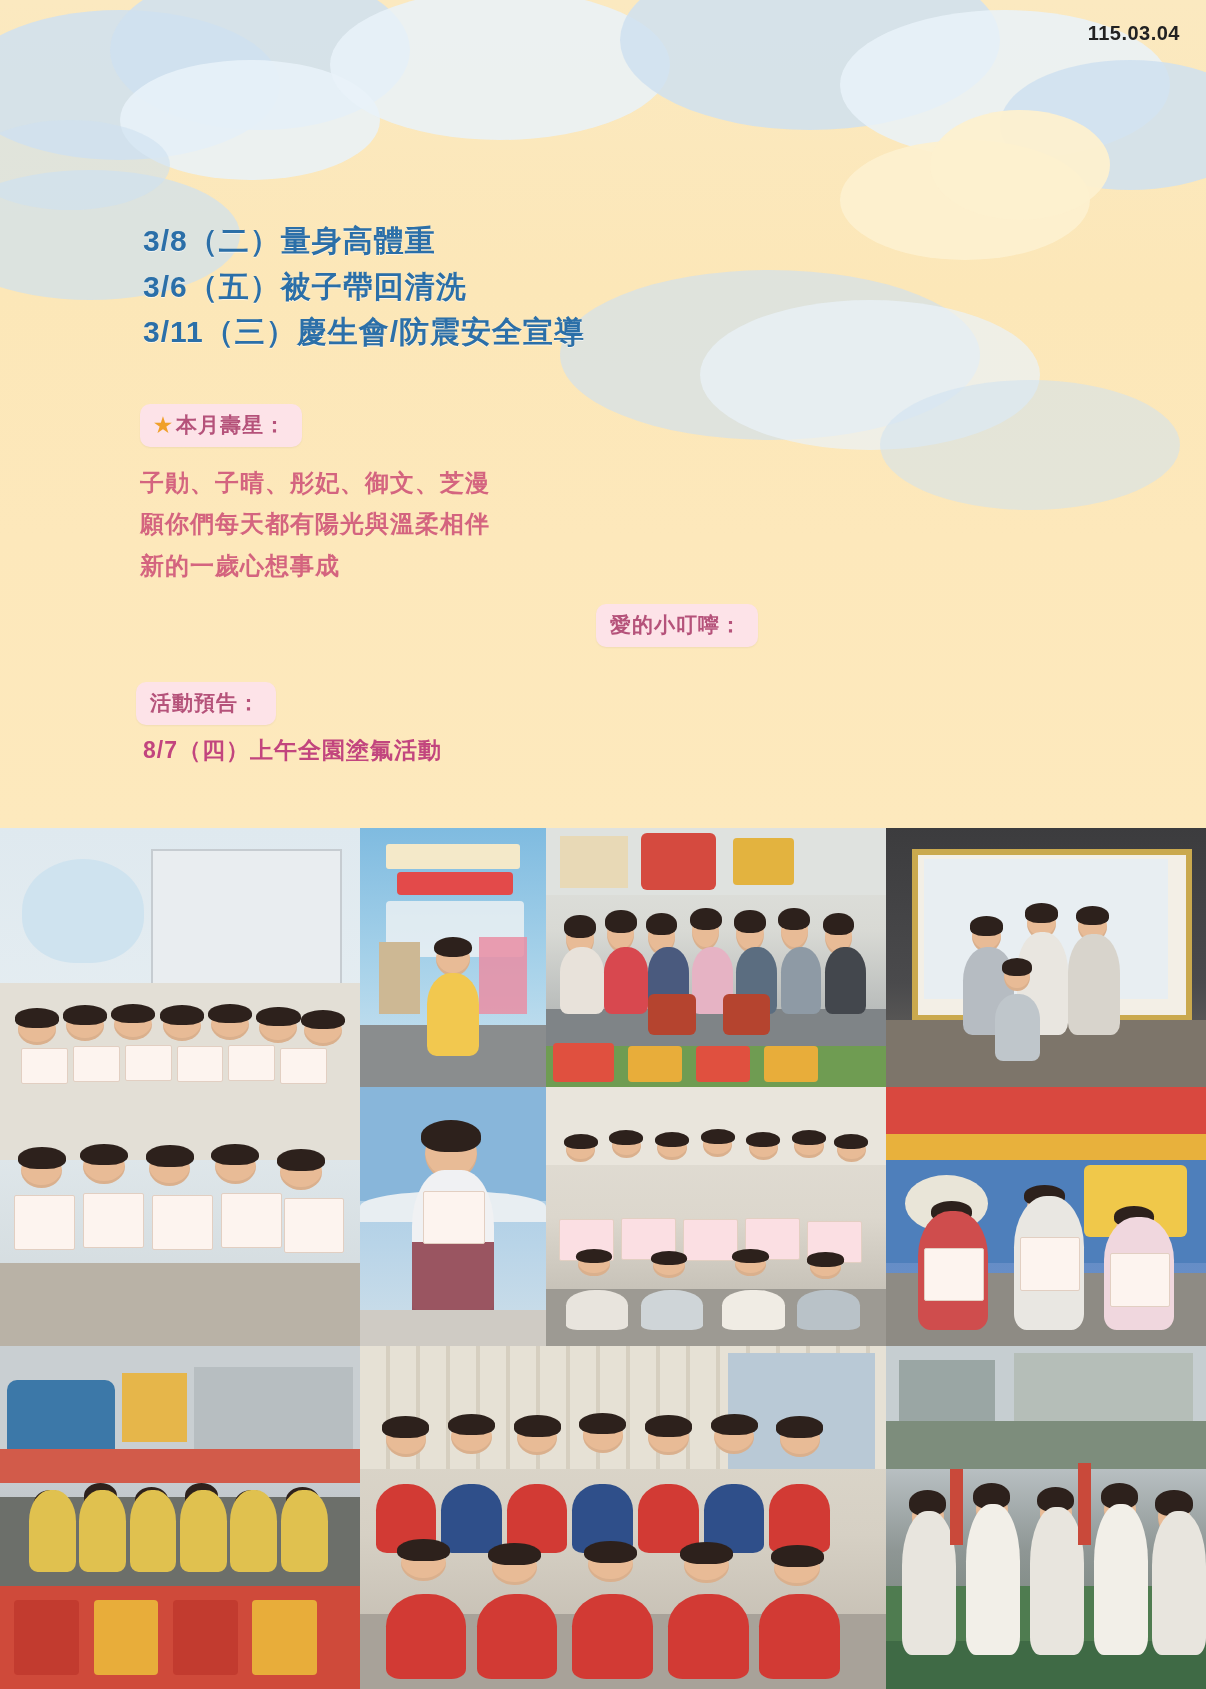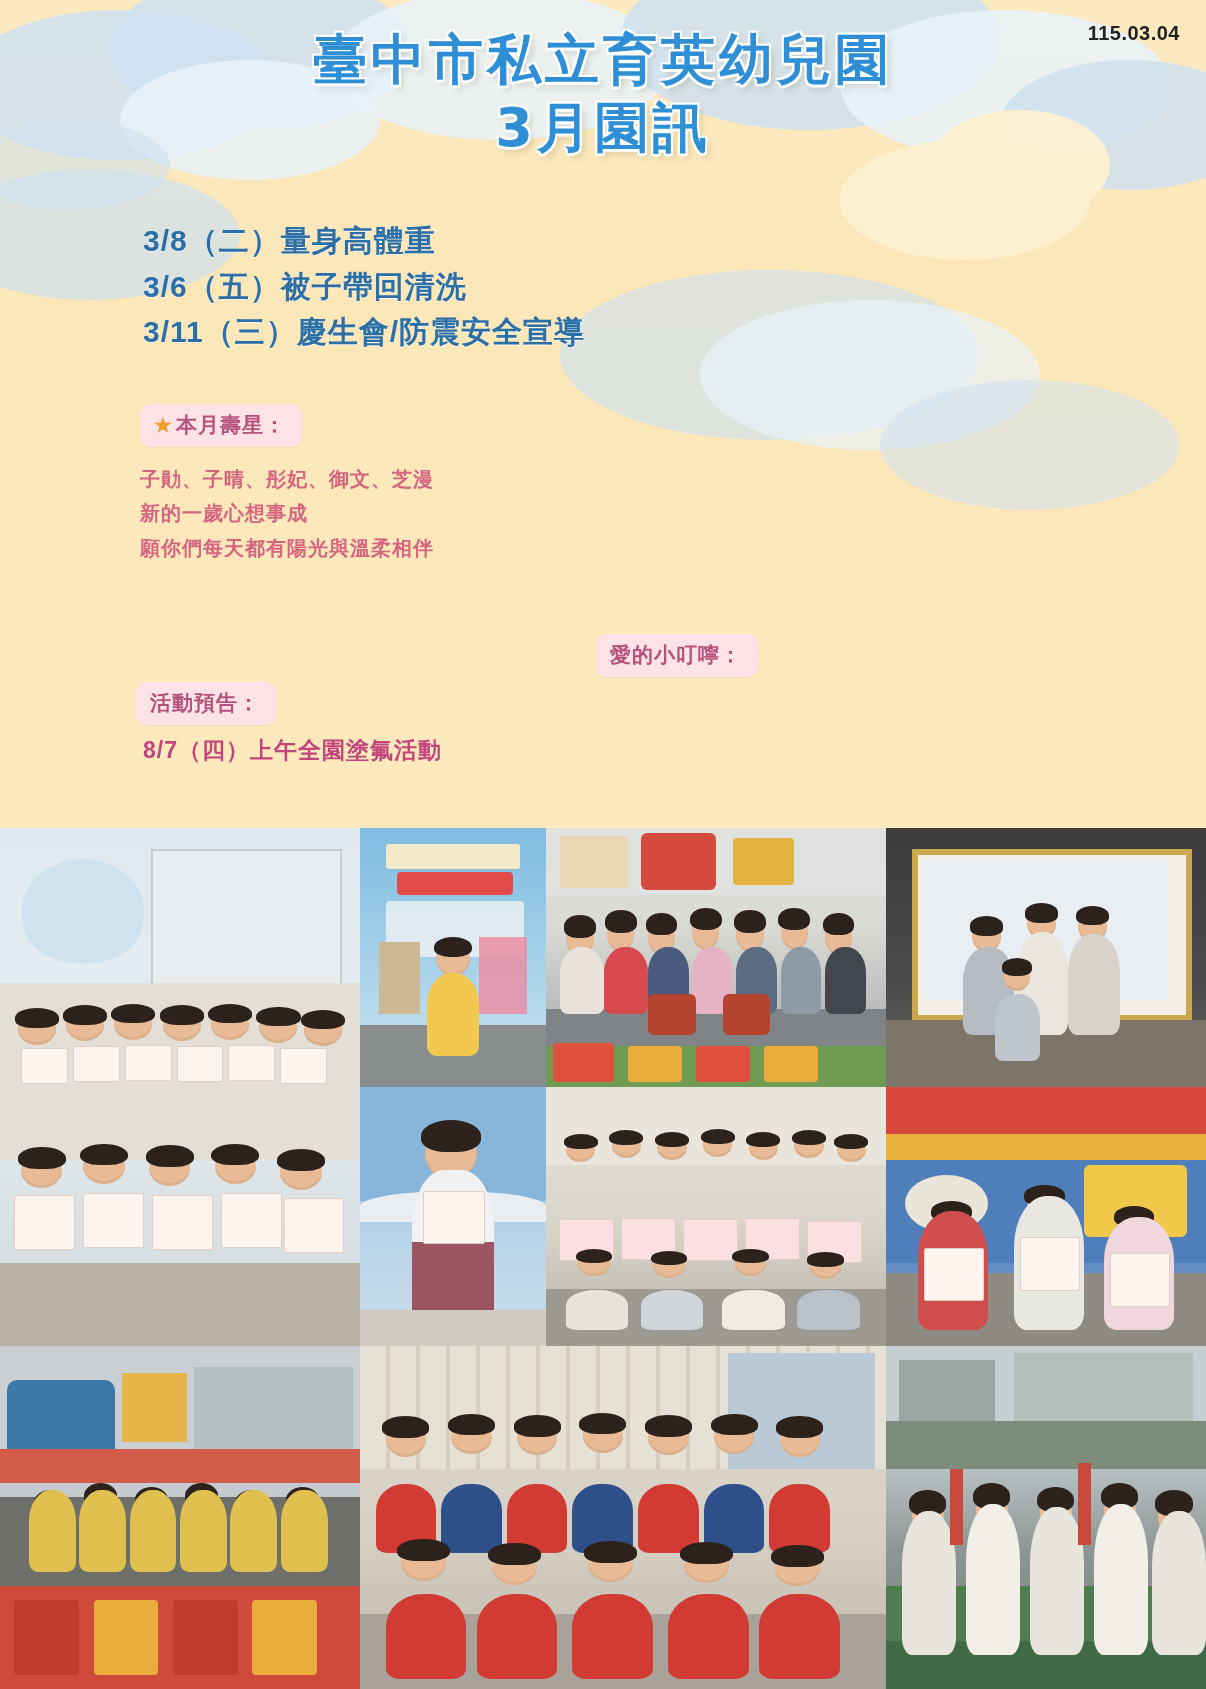--- a/index.html
+++ b/index.html
@@ -109,30 +109,30 @@
     left: 140px;
     z-index: 5;
   }
   .birthday-body {
     position: absolute;
     top: 462px;
     left: 140px;
     z-index: 5;
   }
   .birthday-body .line {
-    font-size: 20px;
+    font-size: 24px;
     line-height: 1.72;
     color: #d4647f;
     font-weight: bold;
     letter-spacing: 1px;
   }
 
   .notice-tag {
     position: absolute;
-    top: 634px;
+    top: 604px;
     left: 596px;
     z-index: 5;
   }
   .notice-body {
     position: absolute;
     top: 697px;
     left: 598px;
     z-index: 5;
   }
   .notice-body .line {
@@ -256,41 +256,37 @@
 
       <div class="cloud" style="left:-60px;  top:170px; width:300px; height:130px; opacity:.7;"></div>
       <div class="cloud" style="left:560px;  top:270px; width:420px; height:170px; opacity:.65;"></div>
       <div class="cloud white" style="left:700px; top:300px; width:340px; height:150px; opacity:.7;"></div>
       <div class="cloud" style="left:880px;  top:380px; width:300px; height:130px; opacity:.55;"></div>
       <div class="cloud" style="left:-30px;  top:120px; width:200px; height:90px;  opacity:.6;"></div>
     </div>
 
     <div class="date-stamp">115.03.04</div>
 
-    <div class="title-block">
-      <div class="title-line">臺中市私立育英幼兒園</div>
-      <div class="title-line">3月園訊</div>
-    </div>
 
     <div class="event-list">
       <div class="event-item">3/8（二）量身高體重</div>
       <div class="event-item">3/6（五）被子帶回清洗</div>
       <div class="event-item">3/11（三）慶生會/防震安全宣導</div>
     </div>
 
     <div class="birthday-tag">
       <span class="tag">
         <span class="star">★</span><span>本月壽星：</span>
       </span>
     </div>
 
     <div class="birthday-body">
       <div class="line">子勛、子晴、彤妃、御文、芝漫</div>
+      <div class="line">願你們每天都有陽光與溫柔相伴</div>
       <div class="line">新的一歲心想事成</div>
-      <div class="line">願你們每天都有陽光與溫柔相伴</div>
     </div>
 
     <div class="notice-tag">
       <span class="tag">愛的小叮嚀：</span>
     </div>
 
     <div class="preview-tag">
       <span class="tag">活動預告：</span>
     </div>
     <div class="preview-body">

